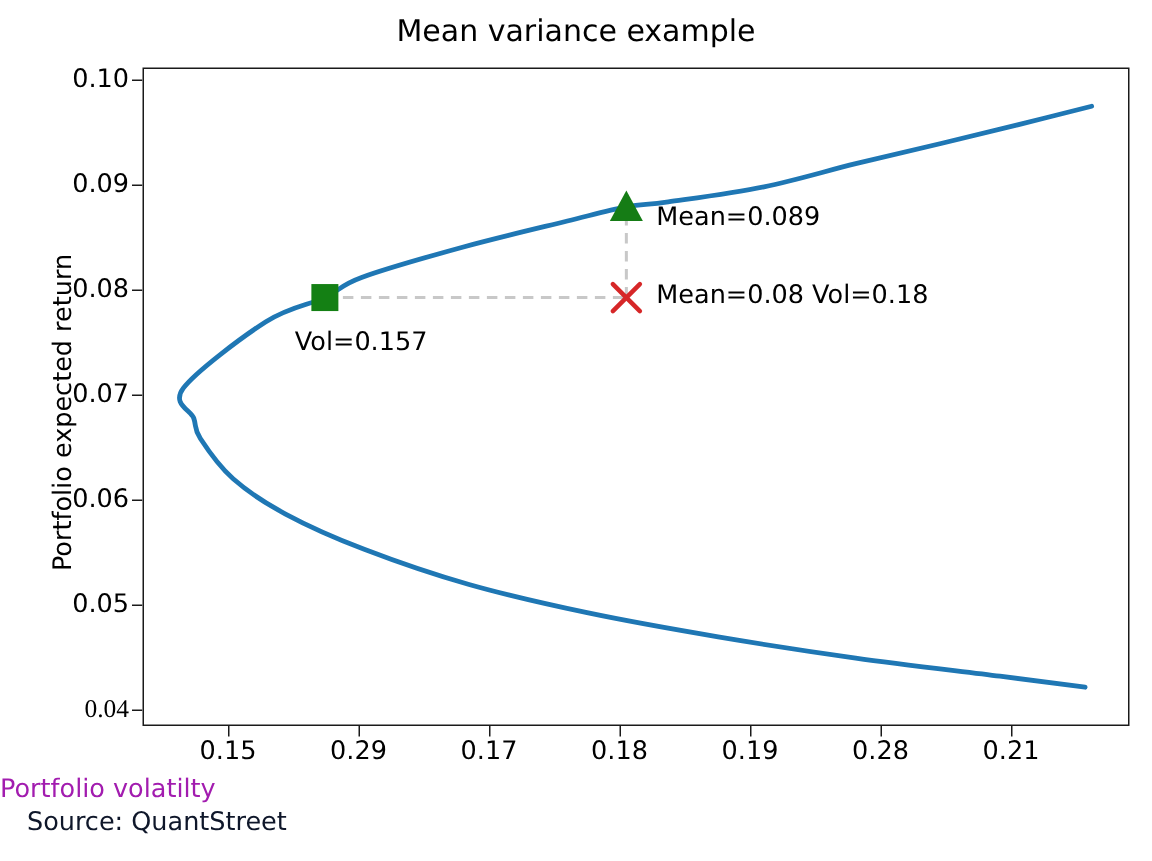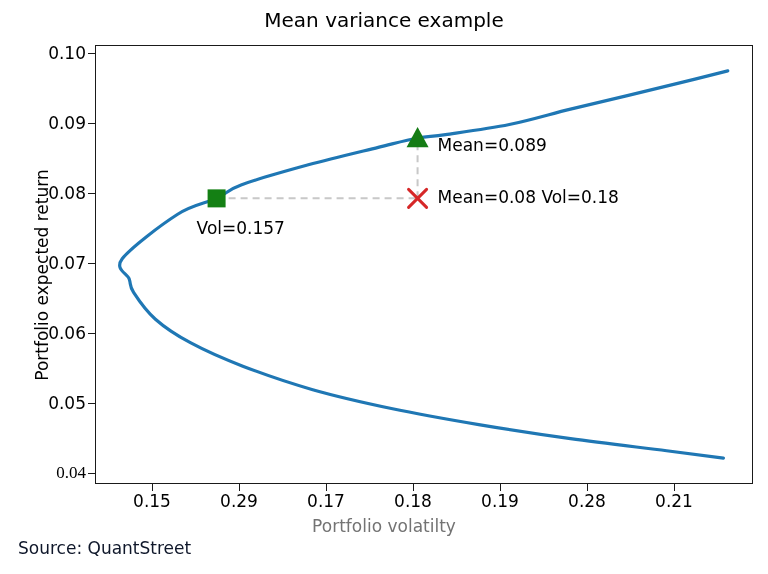--- a/index.html
+++ b/index.html
@@ -101,23 +101,22 @@
     top: 491px;
     width: 768px;
     height: 30px;
   }
 
   .axis-label-x {
     position: absolute;
     left: 0;
     top: 516px;
     width: 768px;
-    text-align: center;
-    font-size: 17px;
-    color: #737373;
+    font-size: 17px;
+    color: #a21caf;
   }
   .axis-label-y {
     position: absolute;
     left: -168px;
     top: 265px;
     width: 420px;
     text-align: center;
     font-size: 17px;
     color: #000000;
     transform: rotate(-90deg);

